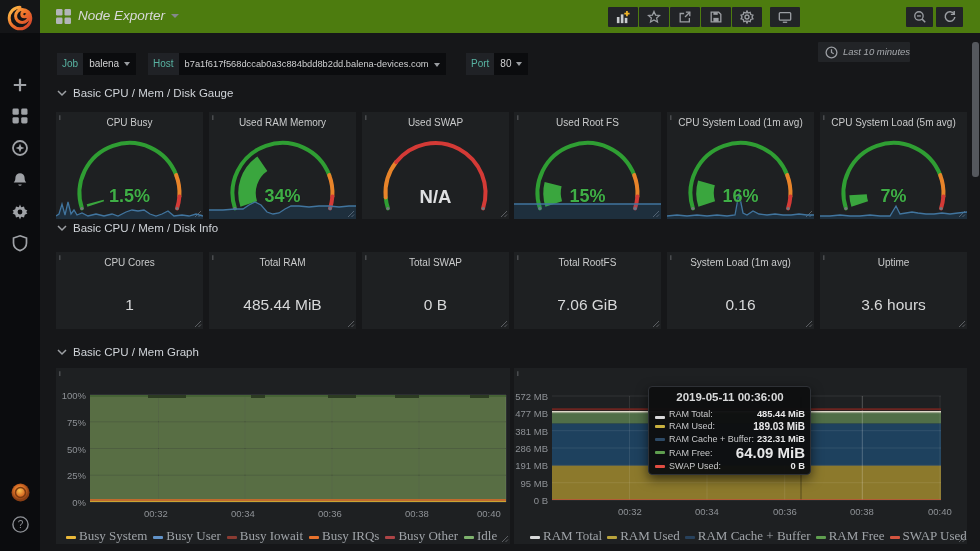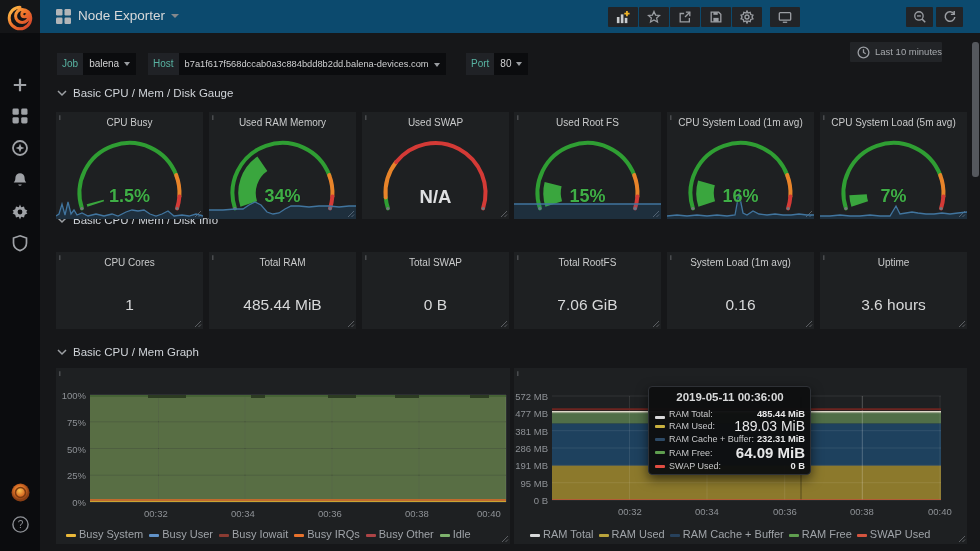--- a/index.html
+++ b/index.html
@@ -1,34 +1,34 @@
 <!DOCTYPE html>
 <html><head><meta charset="utf-8"><style>
 * { margin:0; padding:0; box-sizing:border-box; }
 html,body { width:980px; height:551px; overflow:hidden; background:#161719;
   font-family:"Liberation Sans", sans-serif; }
 #app { position:relative; width:980px; height:551px; background:#161719; }
 #sidebar { position:absolute; left:0; top:0; width:40px; height:551px; background:#0b0c0e; }
-#navbar { position:absolute; left:40px; top:0; width:940px; height:33px; background:#0c4a6e; }
+#navbar { position:absolute; left:40px; top:0; width:940px; height:33px; background:#4d7c0f;font-style:italic; }
 .panel { position:absolute; background:#1e2022; }
 .pinfo { position:absolute; left:3px; top:1px; color:#787b7e; font-size:8px; }
 .ptitle { position:absolute; left:0; right:0; top:5px; text-align:center; font-size:10px;
   color:#c9cacb; white-space:nowrap; overflow:hidden; }
 .sechead { position:absolute; color:#d0d4d9; font-size:11.5px; white-space:nowrap; }
 .glabel { display:inline-block; background:#202226; color:#58b3a2; font-size:10px;
   height:22px; line-height:22px; padding:0 5px; vertical-align:top; white-space:nowrap; }
 .gval { display:inline-block; background:#0b0c0e; color:#d0d1d2; font-size:10px;
   height:22px; line-height:22px; padding:0 6px; vertical-align:top; white-space:nowrap; }
 .caret { display:inline-block; width:0; height:0; border-left:3.5px solid transparent;
   border-right:3.5px solid transparent; border-top:4px solid #9a9da1; margin-left:5px;
   vertical-align:middle; }
 .statval { position:absolute; left:0; right:0; text-align:center; color:#d7d8d9;
   font-size:15.5px; }
 .navbtn { position:absolute; top:7px; height:20px; background:#222427; border-radius:1px; }
-.leg { position:absolute; font-size:11px; color:#9fa3a8; white-space:nowrap; }
+.leg { position:absolute; font-size:13px; color:#9fa3a8; white-space:nowrap;font-family:Liberation Serif, serif; }
 .leg .dash { display:inline-block; width:10px; height:3px; vertical-align:middle;
   margin-right:3px; border-radius:1px; }
 .dash { display:inline-block; width:11px; height:3px; vertical-align:middle;
   margin-right:4px; border-radius:1px; }
 .axis { position:absolute; font-size:9.5px; color:#8e9196; white-space:nowrap; }
 </style></head><body>
 <div id="app">
 <div id="sidebar">
       <div style="position:absolute;left:0;top:0;width:40px;height:33px;background:#141517"></div>
 <svg width="28" height="28" style="position:absolute;left:6px;top:4px" viewBox="0 0 28 28">
@@ -121,21 +121,21 @@
           <circle cx="8" cy="8" r="2.3" fill="none" stroke="#9b9ea3" stroke-width="1.5"></circle>
           <path d="M8 1.2 L9.1 3.5 L11.6 2.7 L12.3 5.2 L14.8 5.9 L13.7 8 L14.8 10.1 L12.3 10.8 L11.6 13.3 L9.1 12.5 L8 14.8 L6.9 12.5 L4.4 13.3 L3.7 10.8 L1.2 10.1 L2.3 8 L1.2 5.9 L3.7 5.2 L4.4 2.7 L6.9 3.5 Z" fill="none" stroke="#9b9ea3" stroke-width="1.5"></path>
         </svg>
       </div>
       <div class="navbtn" style="left:730px;width:30px">
         <svg width="14" height="14" style="position:absolute;left:8.0px;top:3.0px" viewBox="0 0 16 16">
           <rect x="1.5" y="3" width="13" height="8.5" rx="1" fill="none" stroke="#9b9ea3" stroke-width="1.5"></rect>
           <path d="M5.5 14 H10.5" stroke="#9b9ea3" stroke-width="1.5"></path>
         </svg>
       </div>
-      <div class="navbtn" style="left:810px;width:92px;color:#a6a9ad;font-size:9.5px;line-height:20px;white-space:nowrap;margin-top:35px;"><svg width="13" height="13" style="position:absolute;left:7px;top:3.5px" viewBox="0 0 14 14">
+      <div class="navbtn" style="left:778px;width:92px;color:#a6a9ad;font-size:9.5px;line-height:20px;white-space:nowrap;margin-top:35px;"><svg width="13" height="13" style="position:absolute;left:7px;top:3.5px" viewBox="0 0 14 14">
           <circle cx="7" cy="7" r="5.8" fill="none" stroke="#9b9ea3" stroke-width="1.4"></circle>
           <path d="M7 3.6 V7 L9.4 8.4" fill="none" stroke="#9b9ea3" stroke-width="1.4"></path>
         </svg><span style="margin-left:25px">Last 10 minutes</span></div>
       <div class="navbtn" style="left:866px;width:27px">
         <svg width="14" height="14" style="position:absolute;left:6.5px;top:3.0px" viewBox="0 0 16 16">
           <circle cx="6.8" cy="6.8" r="4.8" fill="none" stroke="#9b9ea3" stroke-width="1.5"></circle>
           <path d="M10.4 10.4 L14 14" stroke="#9b9ea3" stroke-width="1.7"></path>
           <path d="M4.6 6.8 H9" stroke="#9b9ea3" stroke-width="1.5"></path>
         </svg>
       </div>
@@ -146,21 +146,21 @@
         </svg>
       </div>
     </div>
     <div style="position:absolute;left:972px;top:42px;width:7px;height:135px;background:#55585d;border-radius:3px"></div>
     <div style="position:absolute;left:57px;top:53px;"><span class="glabel">Job</span><span class="gval">balena<span class="caret"></span></span></div>
     <div style="position:absolute;left:148px;top:53px;"><span class="glabel">Host</span><span class="gval" style="font-size:9.3px">b7a1f617f568dccab0a3c884bdd8b2dd.balena-devices.com<span class="caret"></span></span></div>
     <div style="position:absolute;left:466px;top:53px;"><span class="glabel">Port</span><span class="gval">80<span class="caret"></span></span></div>
     <div class="sechead" style="left:57px;top:87px"><svg width="10" height="8" style="margin-right:6px">
         <path d="M1 2 L5 6 L9 2" stroke="#9da0a4" stroke-width="1.5" fill="none"></path>
       </svg>Basic CPU / Mem / Disk Gauge</div>
-    <div class="sechead" style="left:57px;top:214px"><svg width="10" height="8" style="margin-right:6px">
+    <div class="sechead" style="left:57px;top:222px"><svg width="10" height="8" style="margin-right:6px">
         <path d="M1 2 L5 6 L9 2" stroke="#9da0a4" stroke-width="1.5" fill="none"></path>
       </svg>Basic CPU / Mem / Disk Info</div>
     <div class="sechead" style="left:57px;top:346px"><svg width="10" height="8" style="margin-right:6px">
         <path d="M1 2 L5 6 L9 2" stroke="#9da0a4" stroke-width="1.5" fill="none"></path>
       </svg>Basic CPU / Mem Graph</div>
     <div class="panel" style="left:56px;top:112px;width:147px;height:107px">
       <div class="pinfo">i</div>
       <svg class="rsz" width="8" height="8" style="position:absolute;right:1px;bottom:1px">
         <path d="M7 1 L1 7 M7 4.5 L4.5 7" stroke="#5c5f63" stroke-width="1" fill="none"></path>
       </svg>
@@ -403,21 +403,21 @@
 box-shadow:0 4px 12px rgba(0,0,0,0.6);z-index:10;color:#c7c8c9;padding:4px 5px 0 6px">
 <div style="text-align:center;font-weight:bold;color:#d8d9da;font-size:11.5px;margin-bottom:3px">2019-05-11 00:36:00</div>
       <div style="display:flex;align-items:flex-end;height:13.4px;font-size:9px;white-space:nowrap">
         <span class="dash" style="background:#d8d9da;width:10px;flex:none"></span>
         <span>RAM Total:</span>
         <span style="margin-left:auto;font-weight:bold;color:#e8e8e9;font-size:9.3px">485.44 MiB</span>
       </div>
       <div style="display:flex;align-items:center;height:13.4px;font-size:9px;white-space:nowrap">
         <span class="dash" style="background:#c9b23f;width:10px;flex:none"></span>
         <span>RAM Used:</span>
-        <span style="margin-left:auto;font-weight:normal;color:#e8e8e9;font-size:14px">189.03 MiB</span>
+        <span style="margin-left:auto;font-weight:bold;color:#e8e8e9;font-size:10px">189.03 MiB</span>
       </div>
       <div style="display:flex;align-items:center;height:13.4px;font-size:9px;white-space:nowrap">
         <span class="dash" style="background:#2d4a66;width:10px;flex:none"></span>
         <span>RAM Cache + Buffer:</span>
         <span style="margin-left:auto;font-weight:bold;color:#e8e8e9;font-size:9.3px">232.31 MiB</span>
       </div>
       <div style="display:flex;align-items:center;height:13.4px;font-size:9px;white-space:nowrap">
         <span class="dash" style="background:#5f9e4f;width:10px;flex:none"></span>
         <span>RAM Free:</span>
         <span style="margin-left:auto;font-weight:bold;color:#e8e8e9;font-size:15px">64.09 MiB</span>

